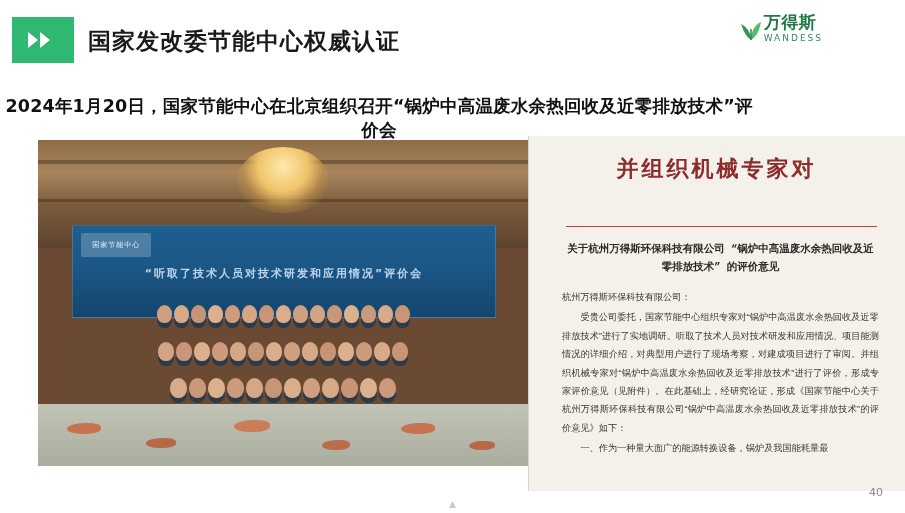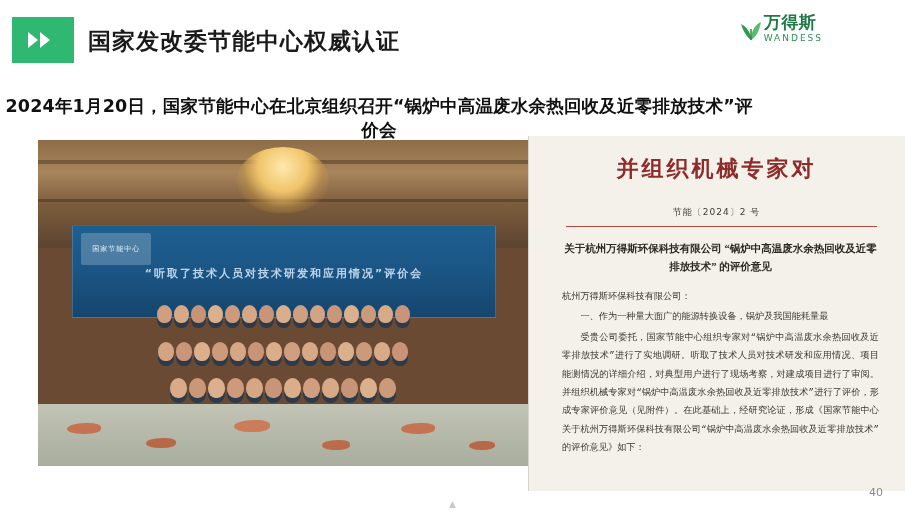--- a/index.html
+++ b/index.html
@@ -151,21 +151,21 @@
     font-size: 11px;
     color: rgba(225,240,255,0.82);
     letter-spacing: 2px;
     white-space: nowrap;
     overflow: hidden;
     font-weight: bold;
   }
   .ph-screen-badge {
     position: absolute;
     left: 8px; top: 7px;
-    width: 70px; height: 32px;
+    width: 70px; height: 24px;
     background: rgba(255,255,255,0.22);
     border-radius: 2px;
     font-size: 7px;
     color: #eaf4ff;
     display: flex; align-items: center; justify-content: center;
     letter-spacing: 1px;
   }
   
   .ph-people {
     position: absolute;
@@ -233,33 +233,33 @@
     right: 28px;
     top: 90px;
     height: 1px;
     background: #b9453f;
   }
   .doc-subject {
     position: absolute;
     left: 34px;
     right: 26px;
     top: 104px;
-    font-family: Liberation Serif, serif;
+    font-family: Liberation Mono, monospace;
     font-size: 10.5px;
     font-weight: bold;
     color: #2b2925;
     line-height: 1.75;
     text-align: center;
   }
   .doc-body {
     position: absolute;
     left: 34px;
     right: 26px;
     top: 152px;
-    font-family: Liberation Mono, monospace;
+    font-family: Liberation Sans, sans-serif;
     font-size: 9.2px;
     color: #3a3733;
     line-height: 2.0;
     text-align: justify;
   }
   .doc-body p { margin: 0 0 2px 0; }
   .doc-body p.ind { text-indent: 2em; }
 
   
   .page-num {
@@ -378,27 +378,26 @@
         <span class="koi" style="left:40%;top:25%;width:36px;height:12px;background:#cf6b42;"></span>
         <span class="koi" style="left:58%;top:58%;width:28px;height:10px;background:#bd5a33;"></span>
         <span class="koi" style="left:74%;top:30%;width:34px;height:11px;background:#c8603a;"></span>
         <span class="koi" style="left:88%;top:60%;width:26px;height:9px;background:#b9552f;"></span>
       </div>
     </div>
 
     <div class="doc">
       <div class="doc-sep"></div>
       <div class="doc-title">并组织机械专家对</div>
-      <div class="doc-num">节能〔2024〕2 号</div>
       <div class="doc-rule"></div>
       <div class="doc-subject">关于杭州万得斯环保科技有限公司 “锅炉中高温废水余热回收及近零排放技术” 的评价意见</div>
       <div class="doc-body">
         <p>杭州万得斯环保科技有限公司：</p>
+        <p class="ind">受贵公司委托，国家节能中心组织专家对“锅炉中高温废水余热回收及近零排放技术”进行了实地调研。听取了技术人员对技术研发和应用情况、项目能测情况的详细介绍，对典型用户进行了现场考察，对建成项目进行了审阅。并组织机械专家对“锅炉中高温废水余热回收及近零排放技术”进行了评价，形成专家评价意见（见附件）。在此基础上，经研究论证，形成《国家节能中心关于杭州万得斯环保科技有限公司“锅炉中高温废水余热回收及近零排放技术”的评价意见》如下：</p>
         <p class="ind">一、作为一种量大面广的能源转换设备，锅炉及我国能耗量最</p>
-        <p class="ind">受贵公司委托，国家节能中心组织专家对“锅炉中高温废水余热回收及近零排放技术”进行了实地调研。听取了技术人员对技术研发和应用情况、项目能测情况的详细介绍，对典型用户进行了现场考察，对建成项目进行了审阅。并组织机械专家对“锅炉中高温废水余热回收及近零排放技术”进行了评价，形成专家评价意见（见附件）。在此基础上，经研究论证，形成《国家节能中心关于杭州万得斯环保科技有限公司“锅炉中高温废水余热回收及近零排放技术”的评价意见》如下：</p>
       </div>
     </div>
 
   </div>
 
   <div class="page-num">40</div>
   <div class="footer-mark">▲</div>
 
 </div>
 

